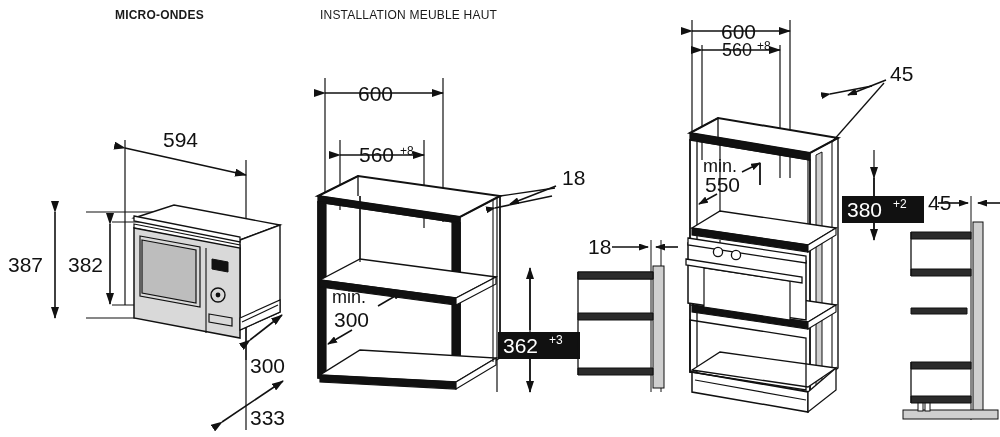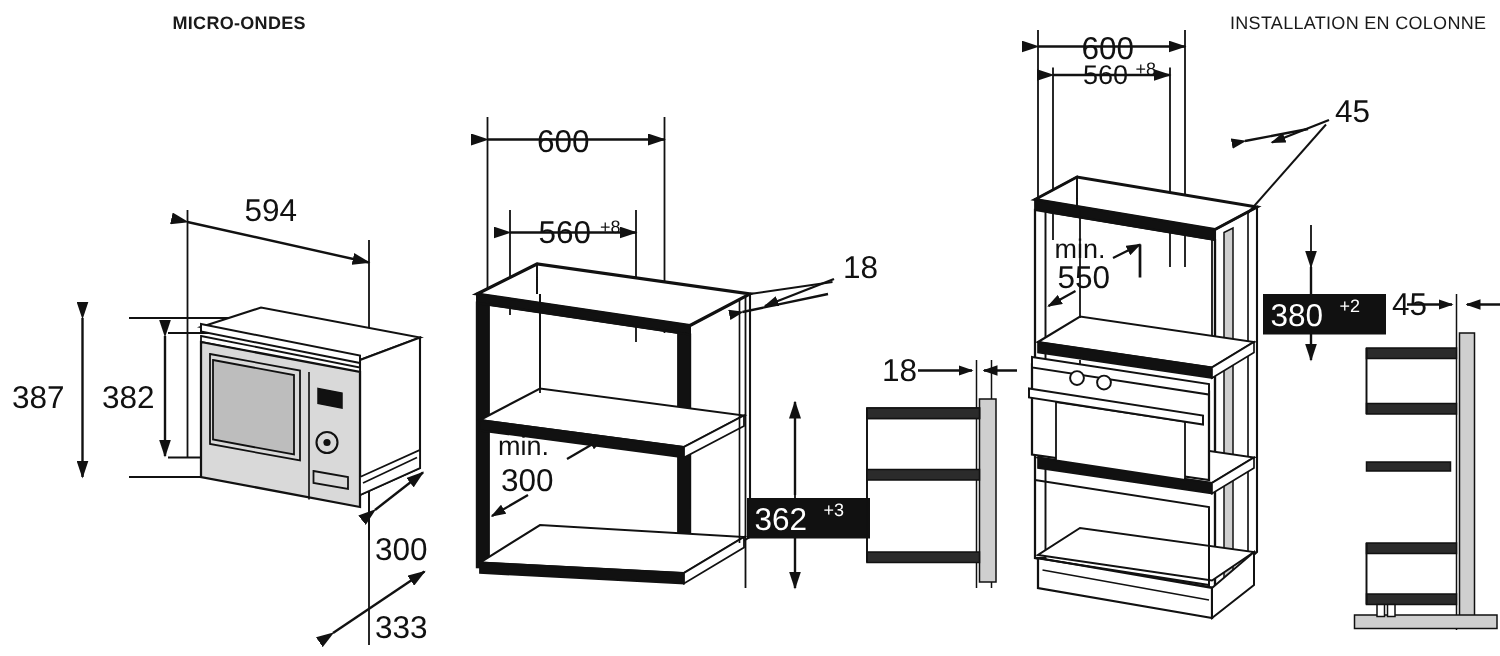--- a/index.html
+++ b/index.html
@@ -54,21 +54,21 @@
     font-size: 12px;
     fill: #ffffff;
   }
 </style>
 </head>
 <body>
 
 <div id="page">
 
   <div class="title bold" style="left:115px; top:8px;">MICRO-ONDES</div>
-  <div class="title" style="left:820px; top:8px;">INSTALLATION EN COLONNE</div>
+  <div class="title" style="left:320px; top:8px;">INSTALLATION MEUBLE HAUT</div>
 
   <svg id="svg-root" viewBox="0 0 1000 437">
     <defs>
       <marker id="ah" markerWidth="12" markerHeight="8" refX="11" refY="4" orient="auto" markerUnits="userSpaceOnUse">
         <path d="M0,0 L12,4 L0,8 z" fill="#111111"></path>
       </marker>
       <marker id="ahs" markerWidth="10" markerHeight="7" refX="9" refY="3.5" orient="auto" markerUnits="userSpaceOnUse">
         <path d="M0,0 L10,3.5 L0,7 z" fill="#111111"></path>
       </marker>
     </defs>

